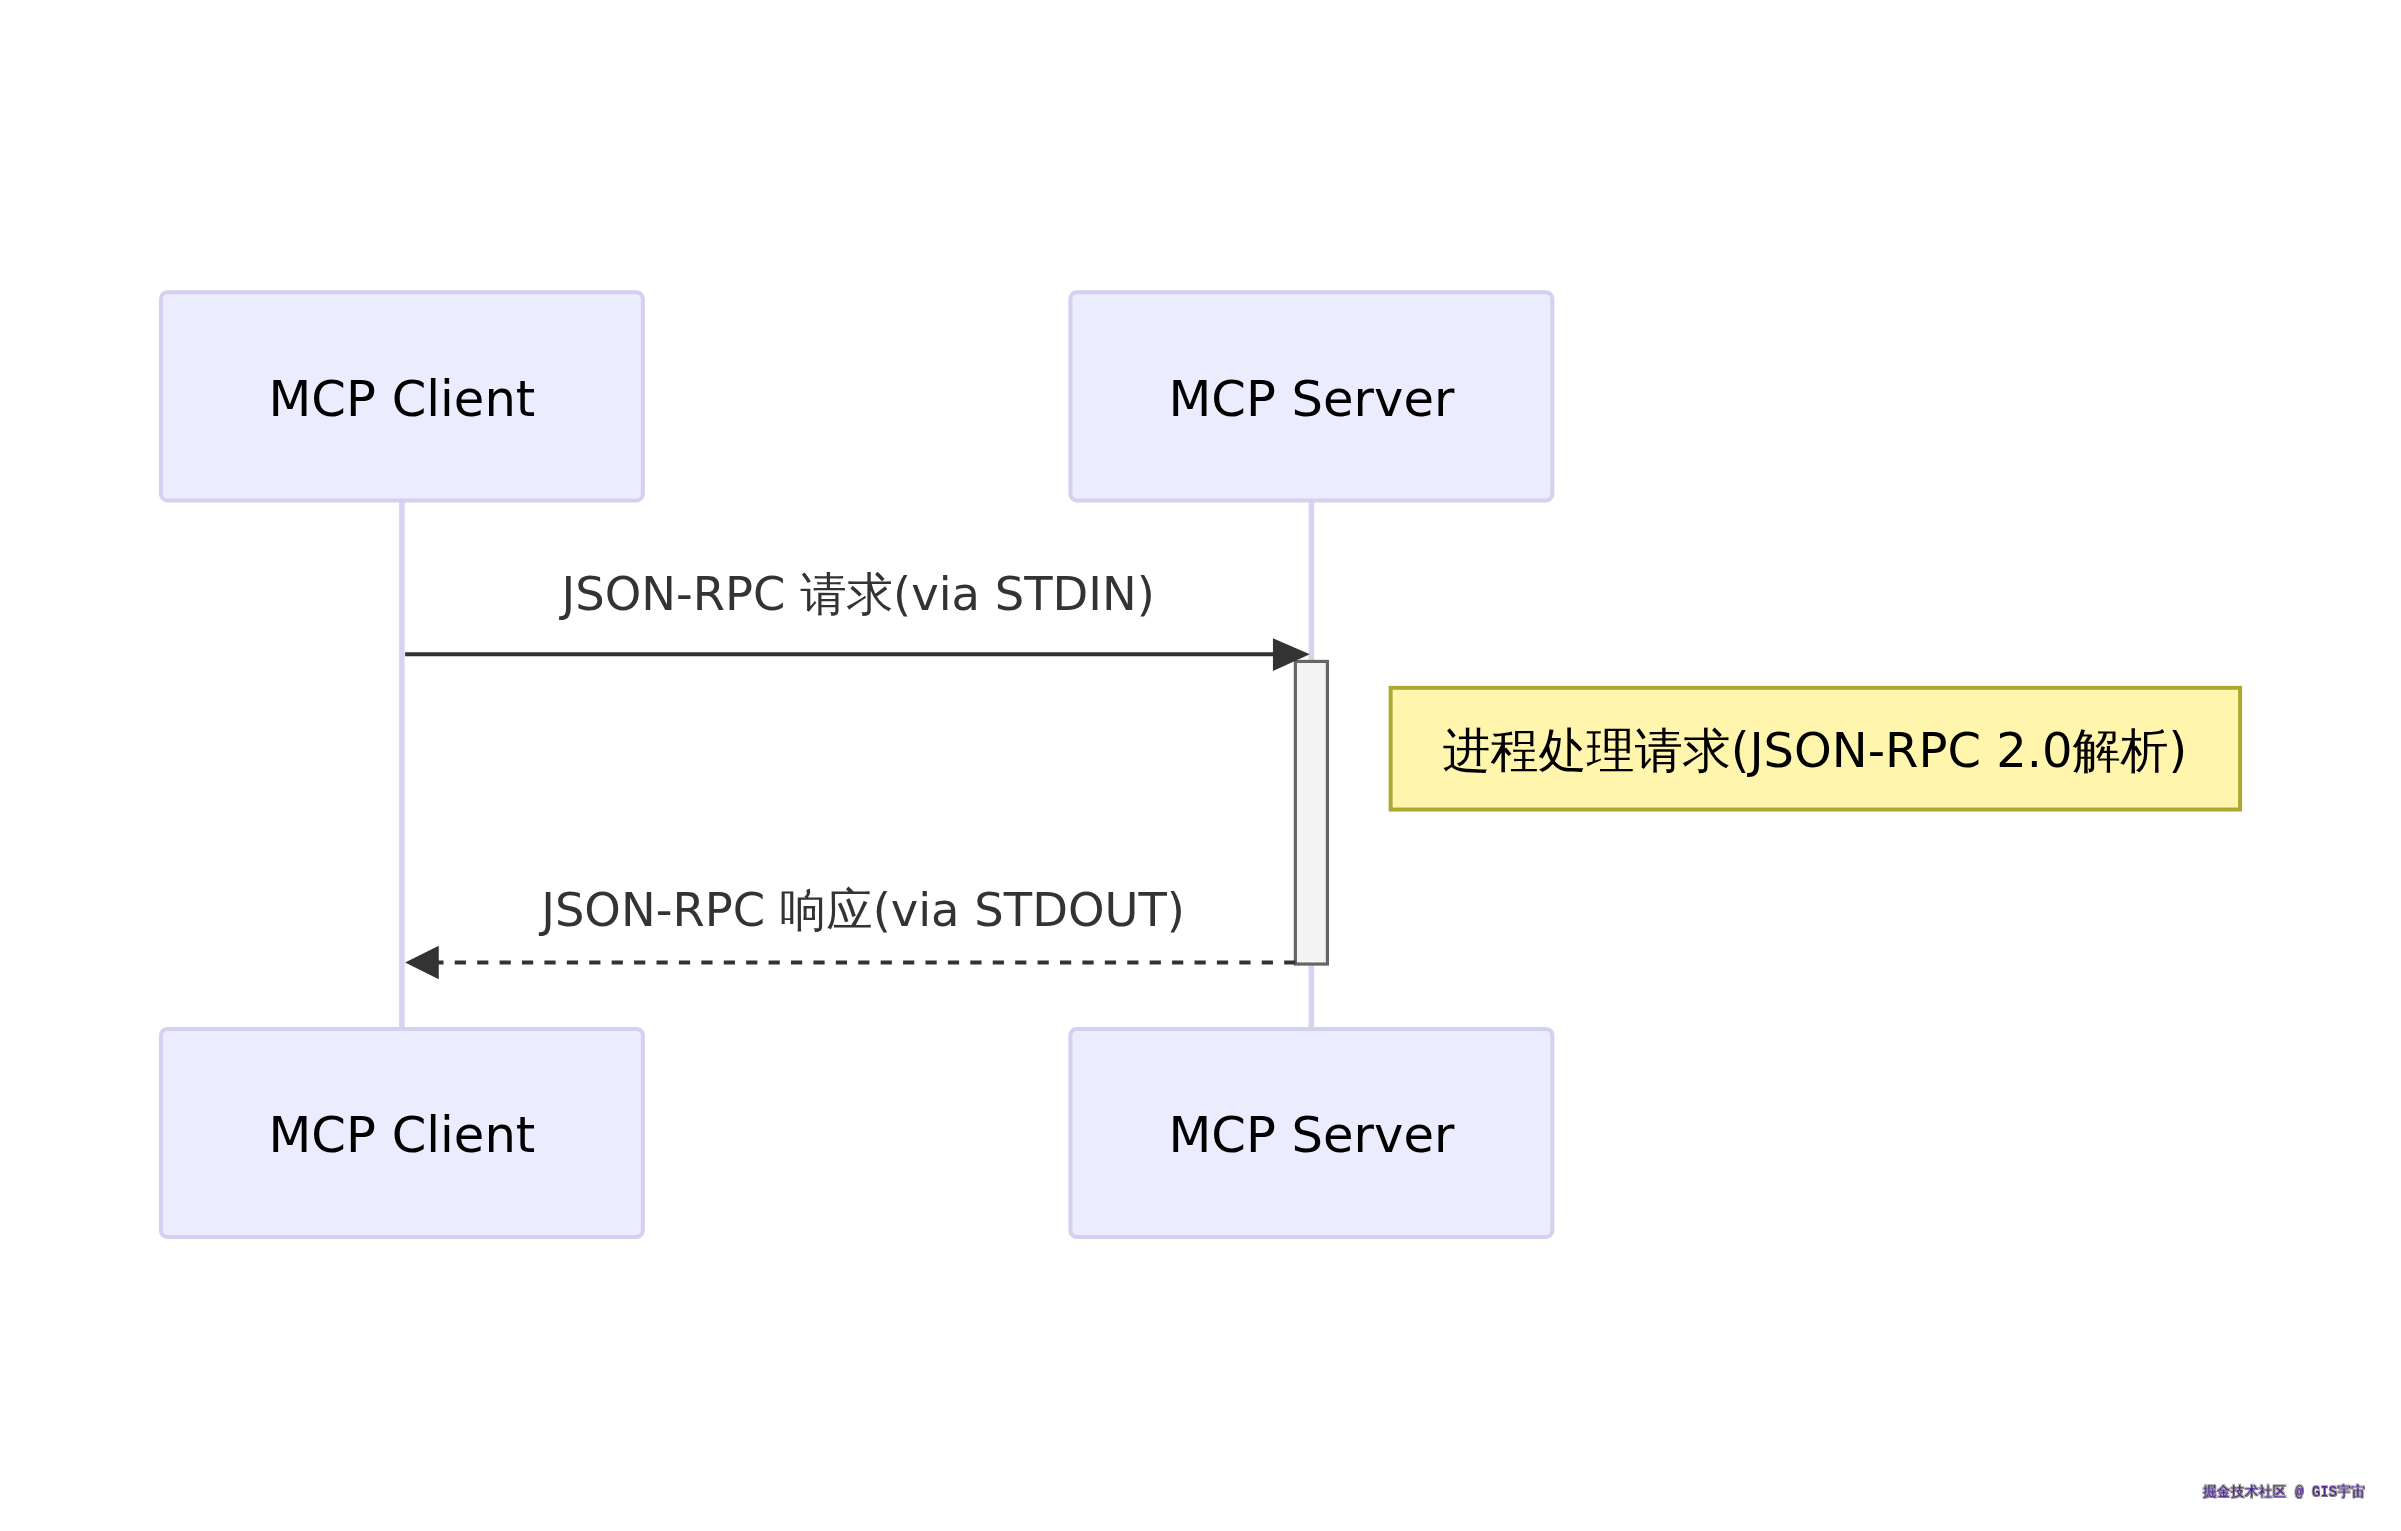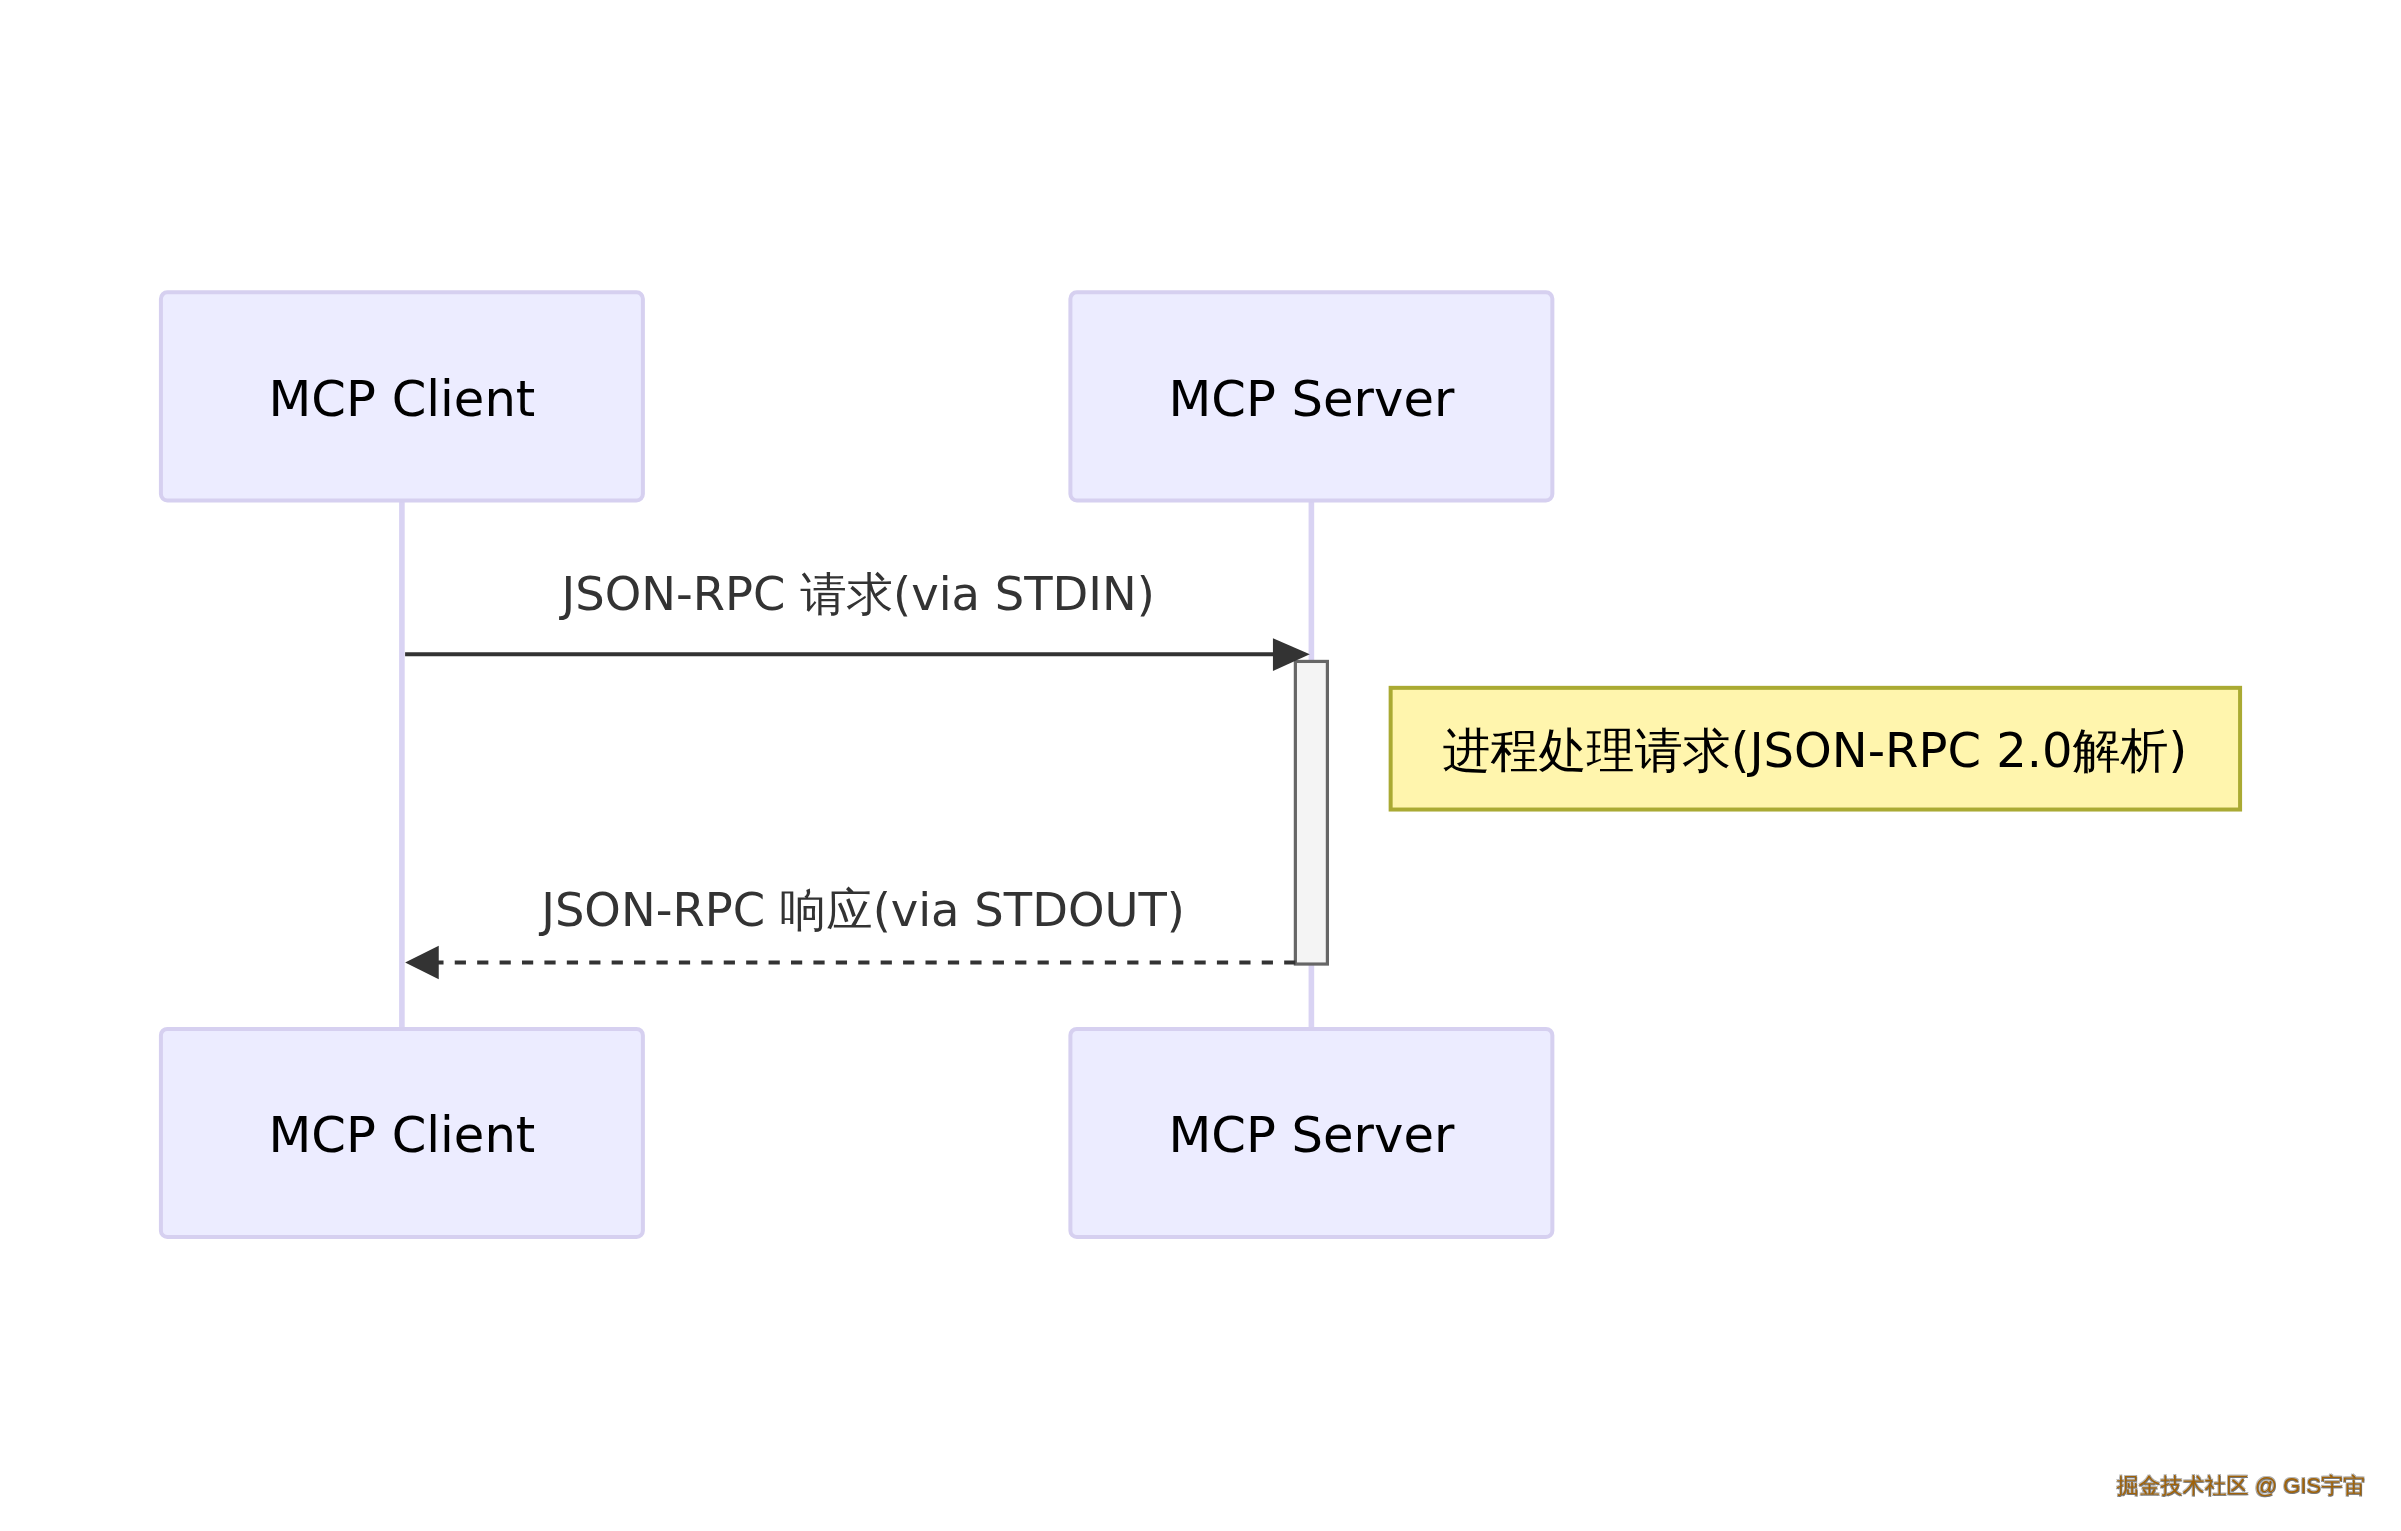--- a/index.html
+++ b/index.html
@@ -8,21 +8,21 @@
   .actor-rect { fill: #ECECFF; stroke: #D6D0F0; stroke-width: 5; }
   .actor-text { font-family: "DejaVu Sans", sans-serif; font-size: 62px; fill: #000000; text-anchor: middle; dominant-baseline: central; }
   .lifeline { stroke: #D9D3F3; stroke-width: 7; }
   .msg-line { stroke: #333333; stroke-width: 5; fill: none; }
   .msg-dashed { stroke-dasharray: 14 14; }
   .msg-head { fill: #333333; }
   .msg-text { font-family: "DejaVu Sans", sans-serif; font-size: 58px; fill: #333333; text-anchor: middle; }
   .activation { fill: #F4F4F4; stroke: #666666; stroke-width: 4; }
   .note-rect { fill: #FFF5AD; stroke: #AAAA33; stroke-width: 5; }
   .note-text { font-family: "DejaVu Sans", sans-serif; font-size: 60px; fill: #000000; text-anchor: middle; dominant-baseline: central; }
-  .watermark { position: absolute; right: 36px; bottom: 30px; font-family: Liberation Sans, sans-serif; font-size: 22px; color: #a16207; text-shadow: 0.8px 0.8px 0 #777, -0.8px -0.8px 0 #bbb, 0.8px -0.8px 0 #aaa, -0.8px 0.8px 0 #999; }
+  .watermark { position: absolute; right: 36px; bottom: 30px; font-family: Liberation Mono, monospace; font-size: 14px; color: #4c1d95; text-shadow: 0.8px 0.8px 0 #777, -0.8px -0.8px 0 #bbb, 0.8px -0.8px 0 #aaa, -0.8px 0.8px 0 #999; }
 </style>
 </head>
 <body>
 
 <svg width="2401" height="1531" viewBox="0 0 2999 1912">
 
   <line class="lifeline" x1="502" y1="625" x2="502" y2="1285"></line>
   <line class="lifeline" x1="1638" y1="625" x2="1638" y2="1285"></line>
 
   <g>

